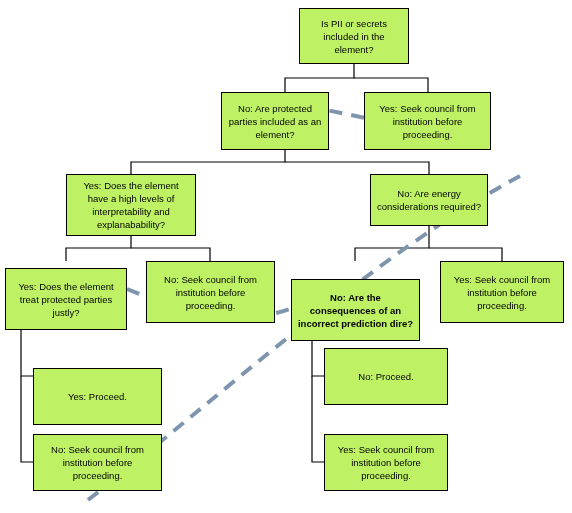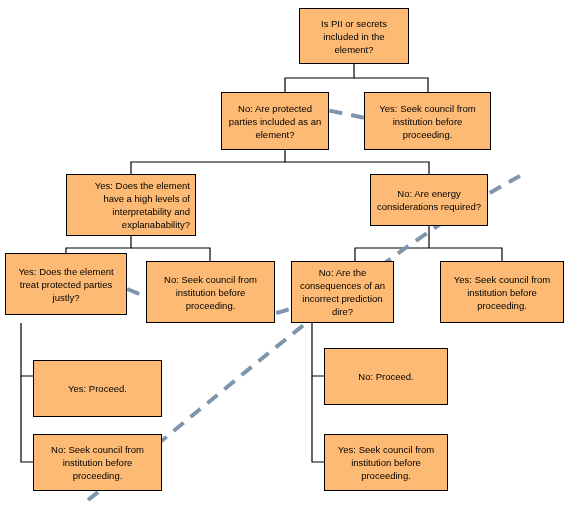--- a/index.html
+++ b/index.html
@@ -12,21 +12,21 @@
     width: 572px;
     height: 513px;
     background: #ffffff;
     font-family: "Liberation Sans", sans-serif;
     overflow: hidden;
   }
   .node {
     position: absolute;
     box-sizing: border-box;
     border: 1.3px solid #000000;
-    background: #fdba74;
+    background: #bef264;
     color: #000000;
     font-size: 9.5px;
     line-height: 13px;
     display: flex;
     align-items: center;
     justify-content: center;
     text-align: center;
     padding: 2px 5px;
     z-index: 3;
   }
@@ -82,39 +82,39 @@
   <div id="nodes-layer">
       <div class="node" style="left: 299px; top: 8px; width: 110px; height: 56px;">
         <span>Is PII or secrets included in the element?</span>
       </div>
       <div class="node" style="left: 221px; top: 92px; width: 108px; height: 58px;">
         <span>No: Are protected parties included as an element?</span>
       </div>
       <div class="node" style="left: 364px; top: 92px; width: 127px; height: 58px;">
         <span>Yes: Seek council from institution before proceeding.</span>
       </div>
-      <div class="node" style="left: 66px; top: 174px; width: 130px; height: 62px; text-align: right;">
+      <div class="node" style="left: 66px; top: 174px; width: 130px; height: 62px;">
         <span>Yes: Does the element have a high levels of interpretability and explanabability?</span>
       </div>
       <div class="node" style="left: 370px; top: 174px; width: 118px; height: 52px; text-align: center;">
         <span>No: Are energy considerations required?</span>
       </div>
-      <div class="node" style="left: 5px; top: 253px; width: 122px; height: 62px;">
+      <div class="node" style="left: 5px; top: 268px; width: 122px; height: 62px;">
         <span>Yes: Does the element treat protected parties justly?</span>
       </div>
       <div class="node" style="left: 146px; top: 261px; width: 129px; height: 62px;">
         <span>No: Seek council from institution before proceeding.</span>
       </div>
-      <div class="node" style="left: 291px; top: 261px; width: 103px; height: 62px;">
+      <div class="node" style="left: 291px; top: 279px; width: 129px; height: 62px; font-weight: bold;">
         <span>No: Are the consequences of an incorrect prediction dire?</span>
       </div>
       <div class="node" style="left: 440px; top: 261px; width: 124px; height: 62px;">
         <span>Yes: Seek council from institution before proceeding.</span>
       </div>
-      <div class="node" style="left: 33px; top: 360px; width: 129px; height: 57px;">
+      <div class="node" style="left: 33px; top: 368px; width: 129px; height: 57px;">
         <span>Yes: Proceed.</span>
       </div>
       <div class="node" style="left: 324px; top: 348px; width: 124px; height: 57px;">
         <span>No: Proceed.</span>
       </div>
       <div class="node" style="left: 33px; top: 434px; width: 129px; height: 57px;">
         <span>No: Seek council from institution before proceeding.</span>
       </div>
       <div class="node" style="left: 324px; top: 434px; width: 124px; height: 57px;">
         <span>Yes: Seek council from institution before proceeding.</span>

